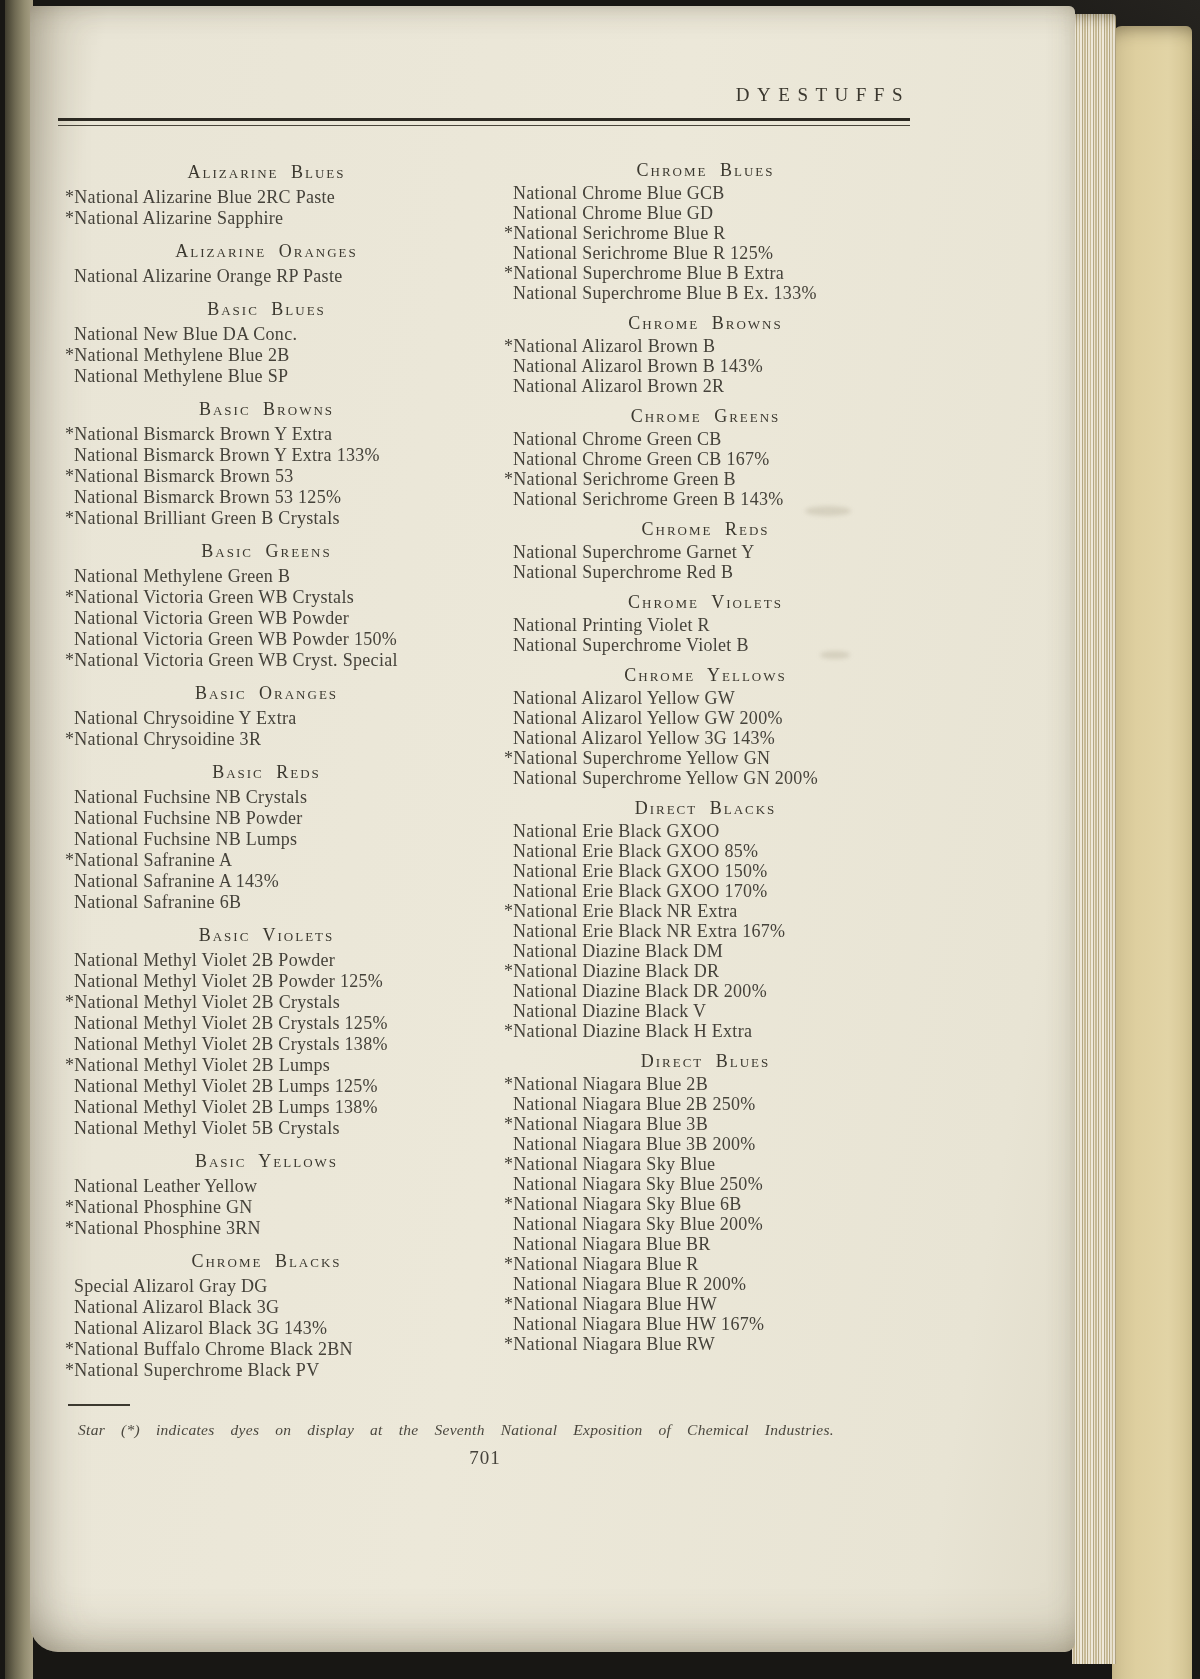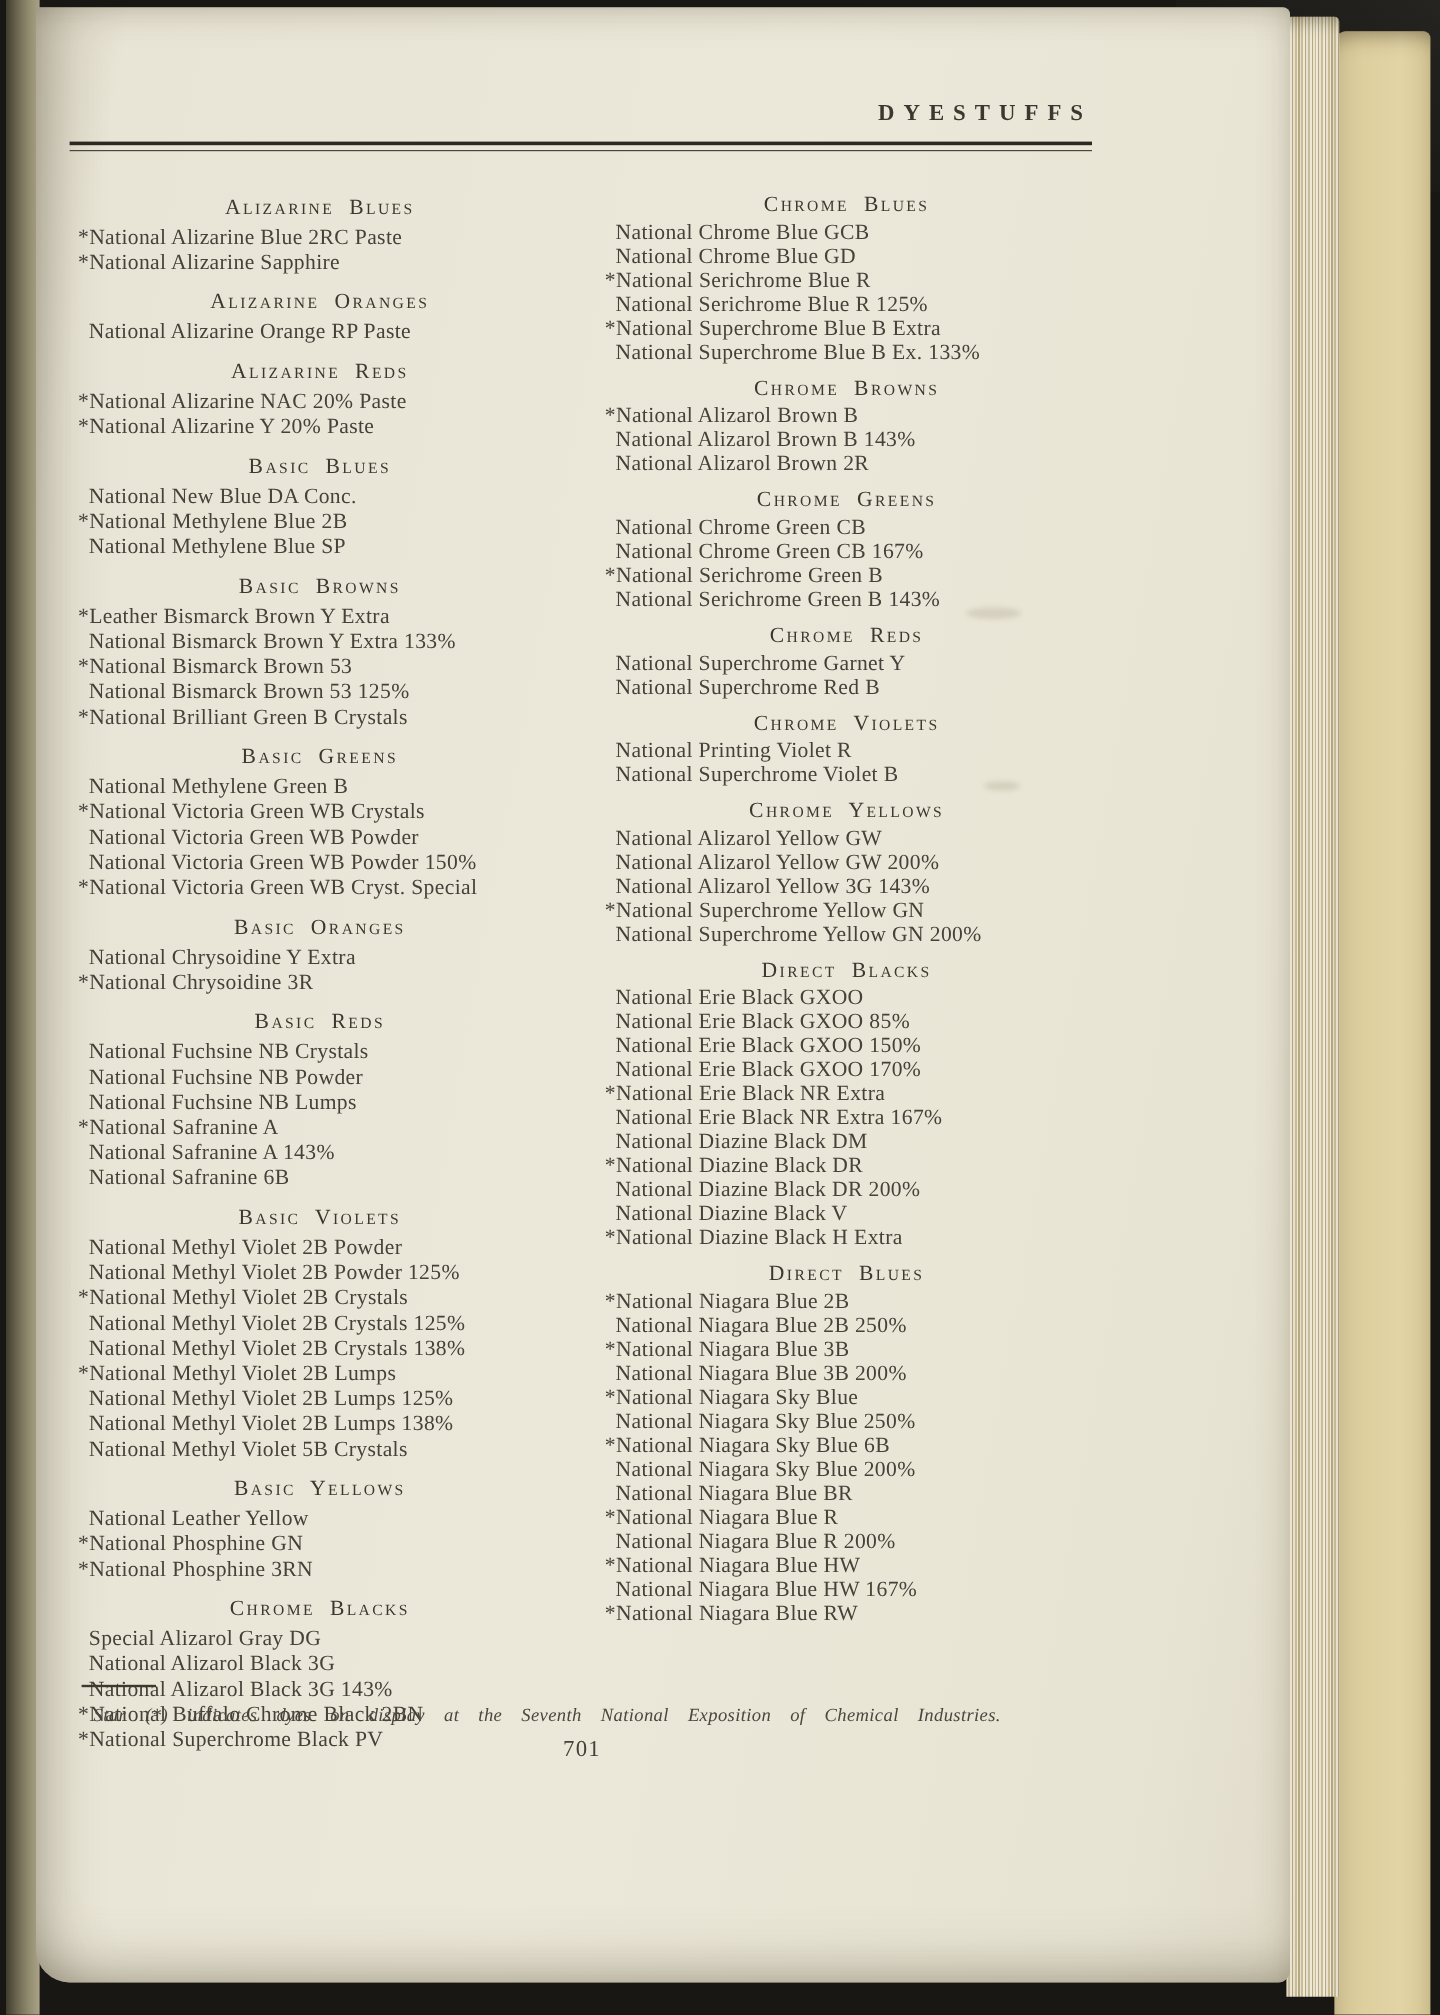--- a/index.html
+++ b/index.html
@@ -48,21 +48,21 @@
       inset 0 18px 30px -24px rgba(100,90,65,.35);
   }
   .smudge{position:absolute;background:rgba(120,110,85,.18);filter:blur(2px);border-radius:50%;}
   .smudge.s1{left:775px;top:500px;width:46px;height:10px;}
   .smudge.s2{left:790px;top:645px;width:30px;height:8px;}
 
   .header-row{position:absolute;left:30px;top:78px;width:850px;text-align:right;}
   .header-title{
     display:inline-block;
     font-size:19px;letter-spacing:7.5px;color:#3b382f;
-    font-weight:bold;
+    font-weight:normal;
   }
   .double-rule{
     position:absolute;left:28px;top:112px;width:852px;height:4px;
     border-top:3.5px solid #2c2922;border-bottom:1.2px solid #4a463c;
   }
 
   .columns{position:absolute;left:30px;top:144px;width:852px;display:flex;gap:26px;}
   .column{flex:1;min-width:0;}
   .col-left{--lh:21px;--hmt:12px;--hmb:4px;}
   .col-right{--lh:20px;--hmt:10px;--hmb:3px;}
@@ -119,33 +119,28 @@
           <section>
             <h3 class="section-heading">Alizarine Blues</h3>
             <div class="item starred">*National Alizarine Blue 2RC Paste</div>
             <div class="item starred">*National Alizarine Sapphire</div>
           </section>
           <section>
             <h3 class="section-heading">Alizarine Oranges</h3>
             <div class="item">National Alizarine Orange RP Paste</div>
           </section>
           <section>
-            <h3 class="section-heading">Alizarine Reds</h3>
-            <div class="item starred">*National Alizarine NAC 20% Paste</div>
-            <div class="item starred">*National Alizarine Y 20% Paste</div>
-          </section>
-          <section>
             <h3 class="section-heading">Basic Blues</h3>
             <div class="item">National New Blue DA Conc.</div>
             <div class="item starred">*National Methylene Blue 2B</div>
             <div class="item">National Methylene Blue SP</div>
           </section>
           <section>
             <h3 class="section-heading">Basic Browns</h3>
-            <div class="item starred">*Leather Bismarck Brown Y Extra</div>
+            <div class="item starred">*National Bismarck Brown Y Extra</div>
             <div class="item">National Bismarck Brown Y Extra 133%</div>
             <div class="item starred">*National Bismarck Brown 53</div>
             <div class="item">National Bismarck Brown 53 125%</div>
             <div class="item starred">*National Brilliant Green B Crystals</div>
           </section>
           <section>
             <h3 class="section-heading">Basic Greens</h3>
             <div class="item">National Methylene Green B</div>
             <div class="item starred">*National Victoria Green WB Crystals</div>
             <div class="item">National Victoria Green WB Powder</div>

